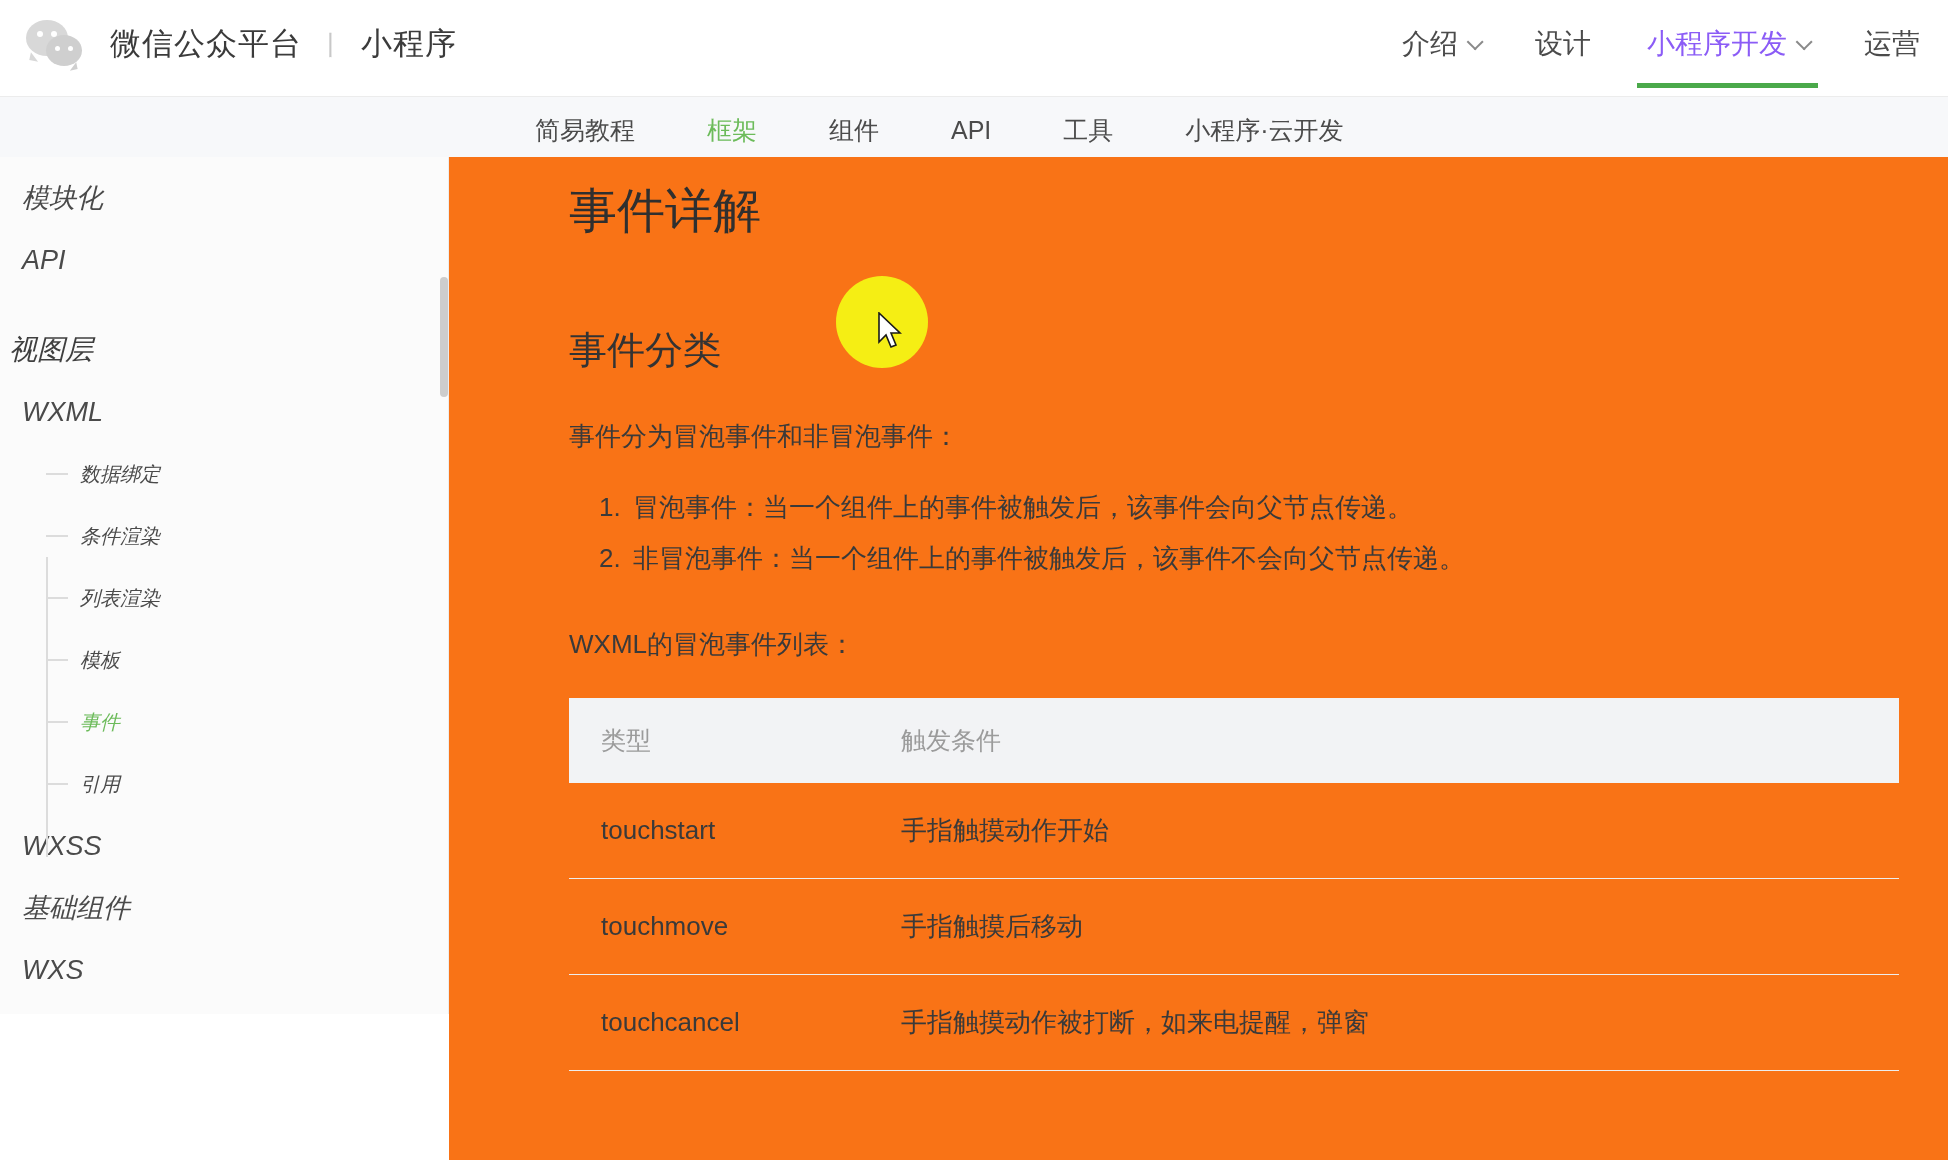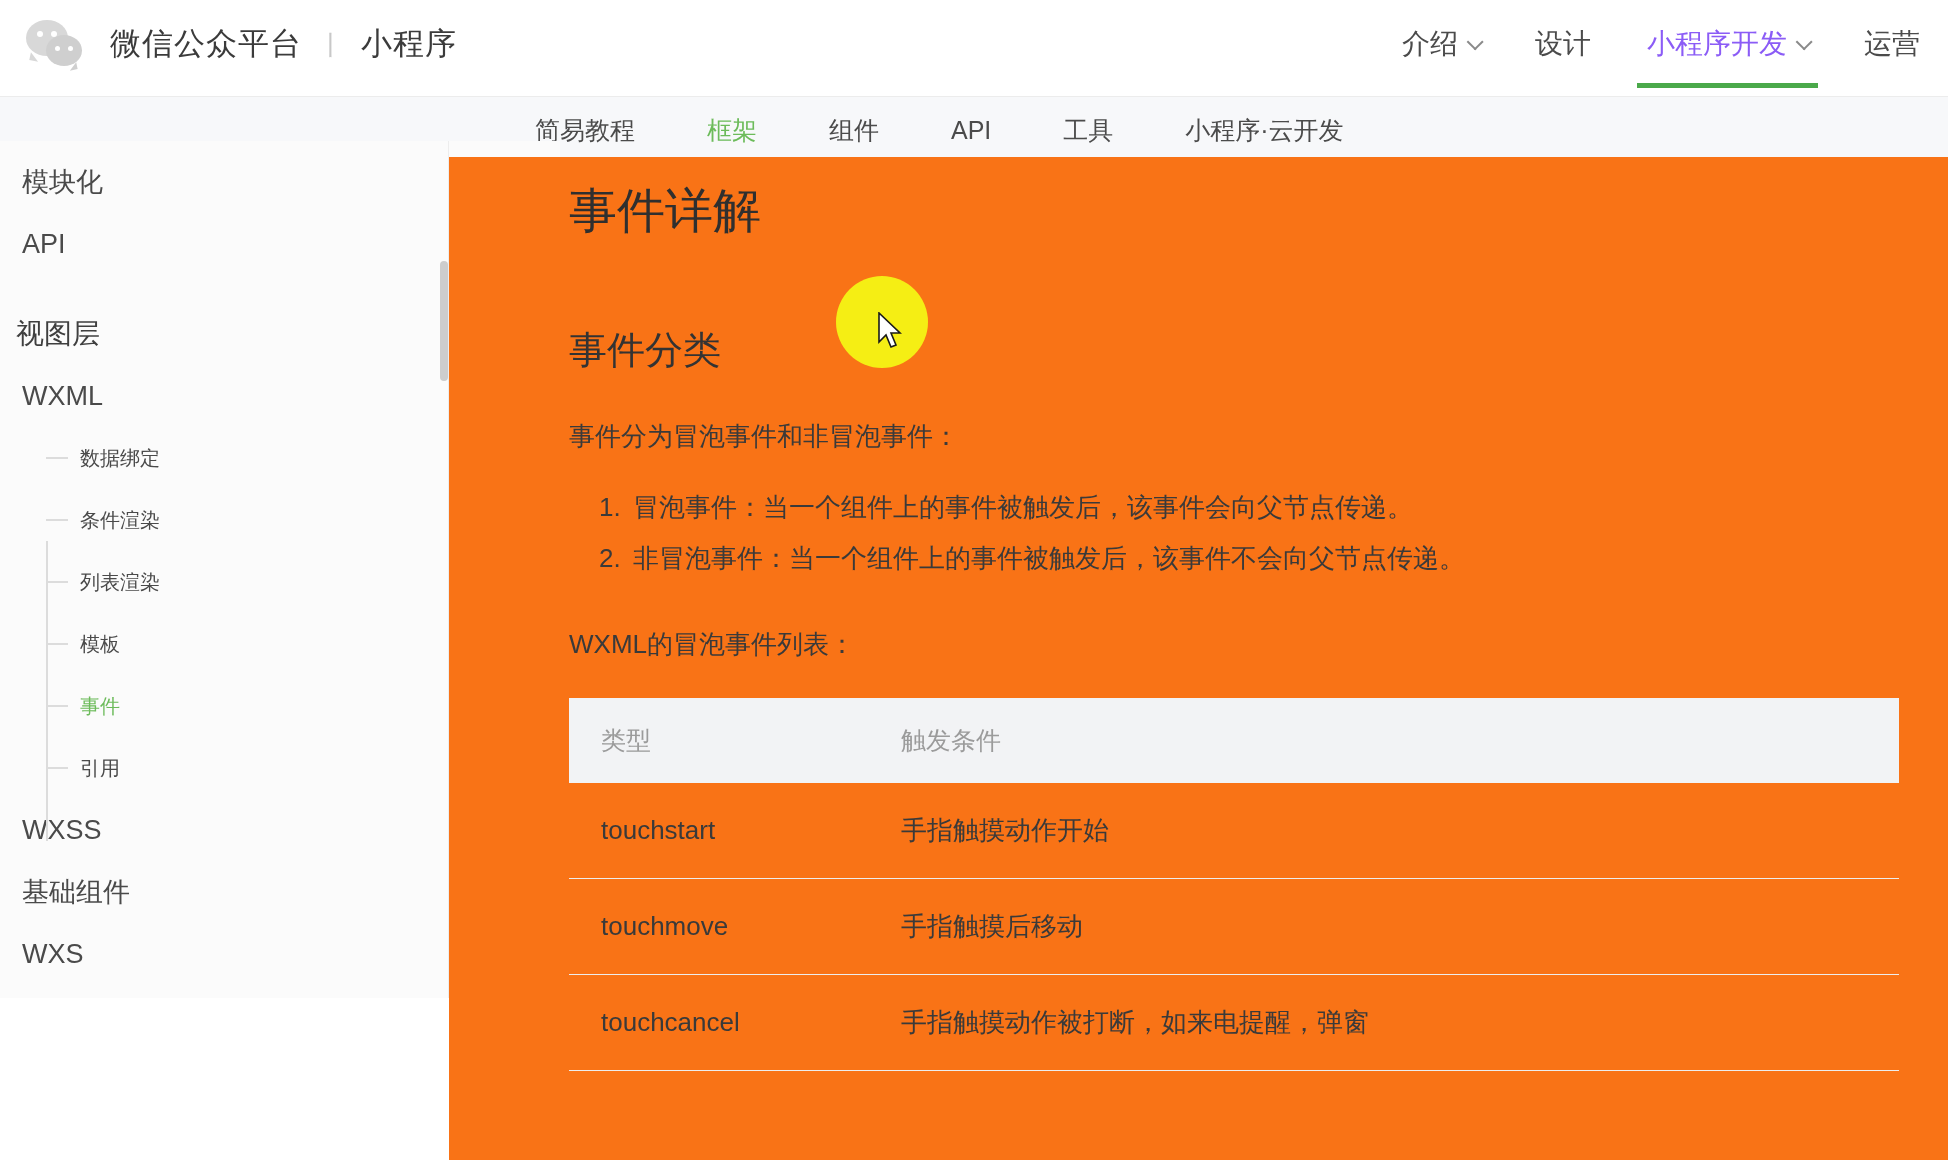--- a/index.html
+++ b/index.html
@@ -70,27 +70,27 @@
     background: #f7f8fa; border-top: 1px solid #ececec; border-bottom: 1px solid #e8e8e8;
     display: flex; align-items: center; padding-left: 535px;
   }
   .subnav-item {
     font-size: 25px; color: #4b4b4b; margin-right: 72px; white-space: nowrap;
   }
   .subnav-item.active { color: #6cbb5a; }
 
   
   .sidebar {
-    position: absolute; left: 0; top: 141px; width: 560px; height: 857px;
-    background: #fbfbfb; overflow: hidden;
+    position: absolute; left: 0; top: 157px; width: 560px; height: 857px;
+    background: #fbfbfb; overflow: hidden; font-style: italic;
   }
   .side-list { padding-top: 10px; }
   .side-item { display: flex; align-items: center; height: 62px; white-space: nowrap; }
   .side-item .lbl { font-size: 27px; color: #4a4a4a; }
-  .side-l0 { padding-left: 16px; }
+  .side-l0 { padding-left: 9px; }
   .side-l0 .lbl { font-size: 28px; color: #3f3f3f; }
   .side-l1 { padding-left: 22px; }
   .side-l2 { padding-left: 22px; position: relative; }
   .side-l2 .tick {
     width: 22px; height: 1.5px; background: #dcdcdc; margin-left: 24px; margin-right: 12px; flex: none;
   }
   .side-l2 .lbl { font-size: 20px; color: #4a4a4a; }
   .side-item.active .lbl { color: #6cbb5a; }
   .side-gap { height: 28px; }
   .side-tree-line {

